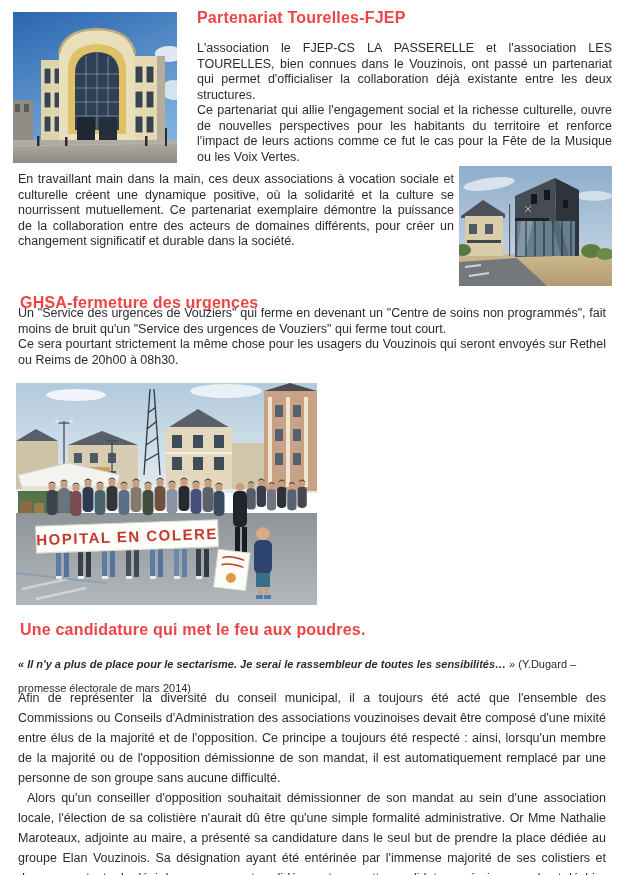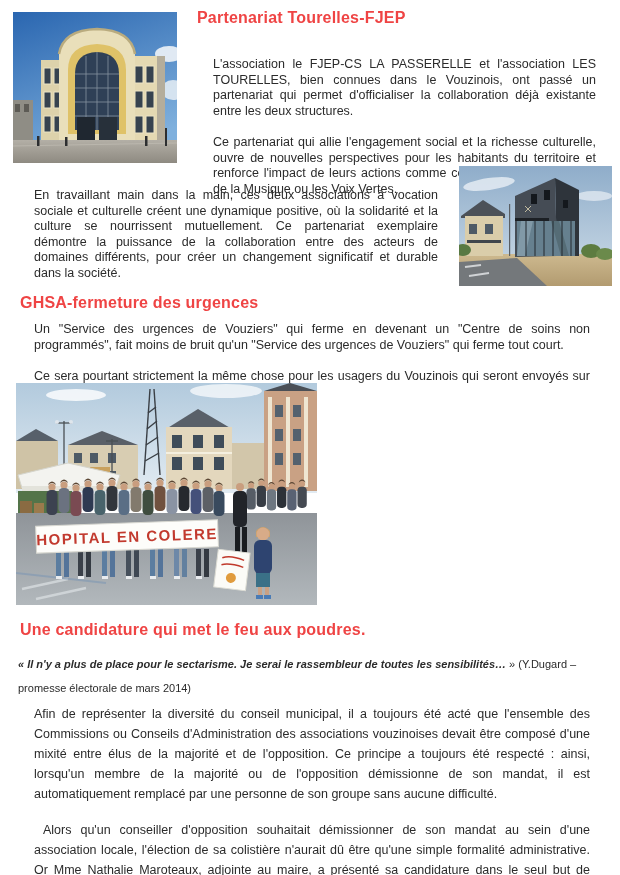--- a/index.html
+++ b/index.html
@@ -1,21 +1,21 @@
 <!DOCTYPE html>
 <html lang="fr"><head>
 <meta charset="utf-8">
 <style>
   html,body{margin:0;padding:0;}
   body{
     width:620px;height:875px;background:#ffffff;position:relative;overflow:hidden;
     font-family:"Liberation Sans",sans-serif;color:#2b2b2b;
   }
   .abs{position:absolute;}
-  p{margin:16px;}
+  p{margin:0;}
   .body-text{font-size:12.5px;line-height:15.5px;text-align:justify;}
   .col-text{font-size:12.5px;line-height:15.5px;text-align:justify;}
   .headline{margin:0;font-weight:bold;color:#ef4444;font-size:16px;letter-spacing:.2px;}
   .quote{font-size:11px;line-height:24px;}
   .quote .q-bold{font-weight:bold;font-style:italic;}
   .photo{display:block;}
   .photo svg{display:block;}
   .indent-first{text-indent:9px;}
 </style>
 </head>

